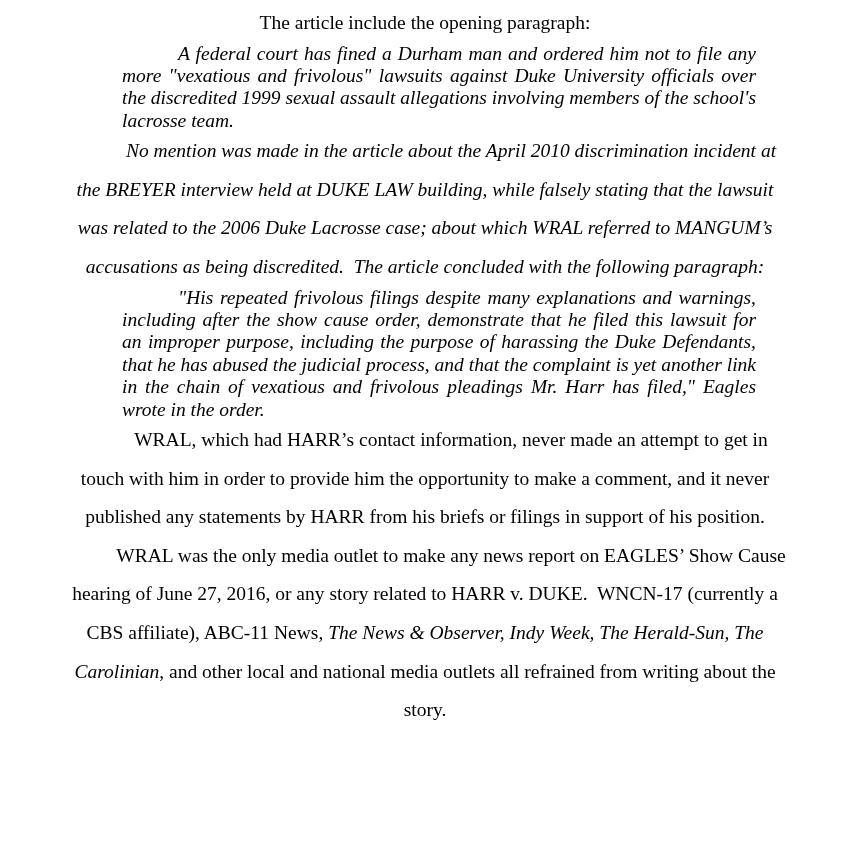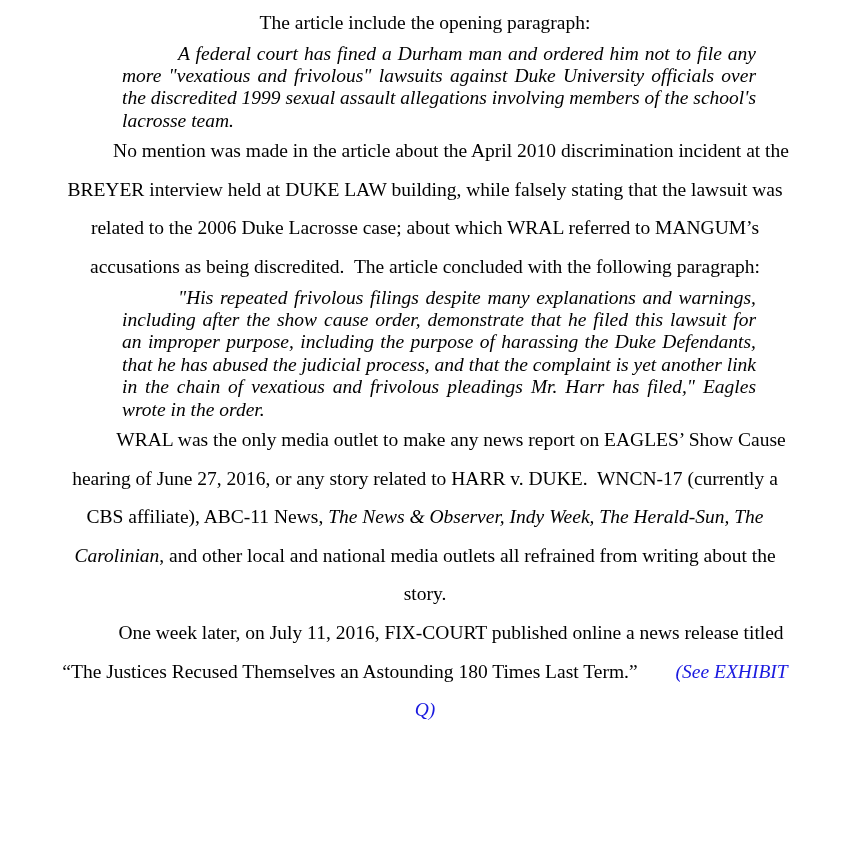--- a/index.html
+++ b/index.html
@@ -31,21 +31,21 @@
   blockquote.quote {
     margin: 0 34px 0 62px;
     font-style: italic;
     line-height: 22.4px;
     text-align: justify;
     text-indent: 56px;
     white-space: pre-wrap;
   }
   .mb-intro    { margin-bottom: 10px; }
   .mb-quote1   { margin-bottom: 13px; }
-  .mb-para2    { margin-bottom: 10px; }
+  .mb-para2    { margin-bottom: 10px; font-style: italic; }
   .mb-quote2   { margin-bottom: 9px;  }
   .mb-para3    { margin-bottom: 12px; }
   .mb-para4    { margin-bottom: 5px;  }
   .italic-run  { font-style: italic; }
   .citation {
     color: #1a1adf;
     font-style: italic;
     margin-left: 38px;
     text-decoration: none;
     cursor: pointer;
@@ -57,18 +57,18 @@
 <div class="page">
 
   <p class="body mb-intro">The article include the opening paragraph:</p>
 
   <blockquote class="quote mb-quote1">A federal court has fined a Durham man and ordered him not to file any more "vexatious and frivolous" lawsuits against Duke University officials over the discredited 1999 sexual assault allegations involving members of the school's lacrosse team.</blockquote>
 
   <p class="body indent mb-para2">No mention was made in the article about the April 2010 discrimination incident at the BREYER interview held at DUKE LAW building, while falsely stating that the lawsuit was related to the 2006 Duke Lacrosse case; about which WRAL referred to MANGUM’s accusations as being discredited.  The article concluded with the following paragraph:</p>
 
   <blockquote class="quote mb-quote2">"His repeated frivolous filings despite many explanations and warnings, including after the show cause order, demonstrate that he filed this lawsuit for an improper purpose, including the purpose of harassing the Duke Defendants, that he has abused the judicial process, and that the complaint is yet another link in the chain of vexatious and frivolous pleadings Mr. Harr has filed," Eagles wrote in the order.</blockquote>
 
+  <p class="body indent mb-para3">WRAL, which had HARR’s contact information, never made an attempt to get in touch with him in order to provide him the opportunity to make a comment, and it never published any statements by HARR from his briefs or filings in support of his position.</p>
 
   <p class="body indent mb-para4"><span>WRAL was the only media outlet to make any news report on EAGLES’ Show Cause hearing of June 27, 2016, or any story related to HARR v. DUKE.  WNCN-17 (currently a CBS affiliate), ABC-11 News, </span><span class="italic-run">The News &amp; Observer, Indy Week, The Herald-Sun, The Carolinian</span><span>, and other local and national media outlets all refrained from writing about the story.</span></p>
 
-  <p class="body indent"><span>One week later, on July 11, 2016, FIX-COURT published online a news release titled “The Justices Recused Themselves an Astounding 180 Times Last Term.”</span><span class="citation">(See EXHIBIT Q)</span></p>
 
 </div>
 
 </body></html>

